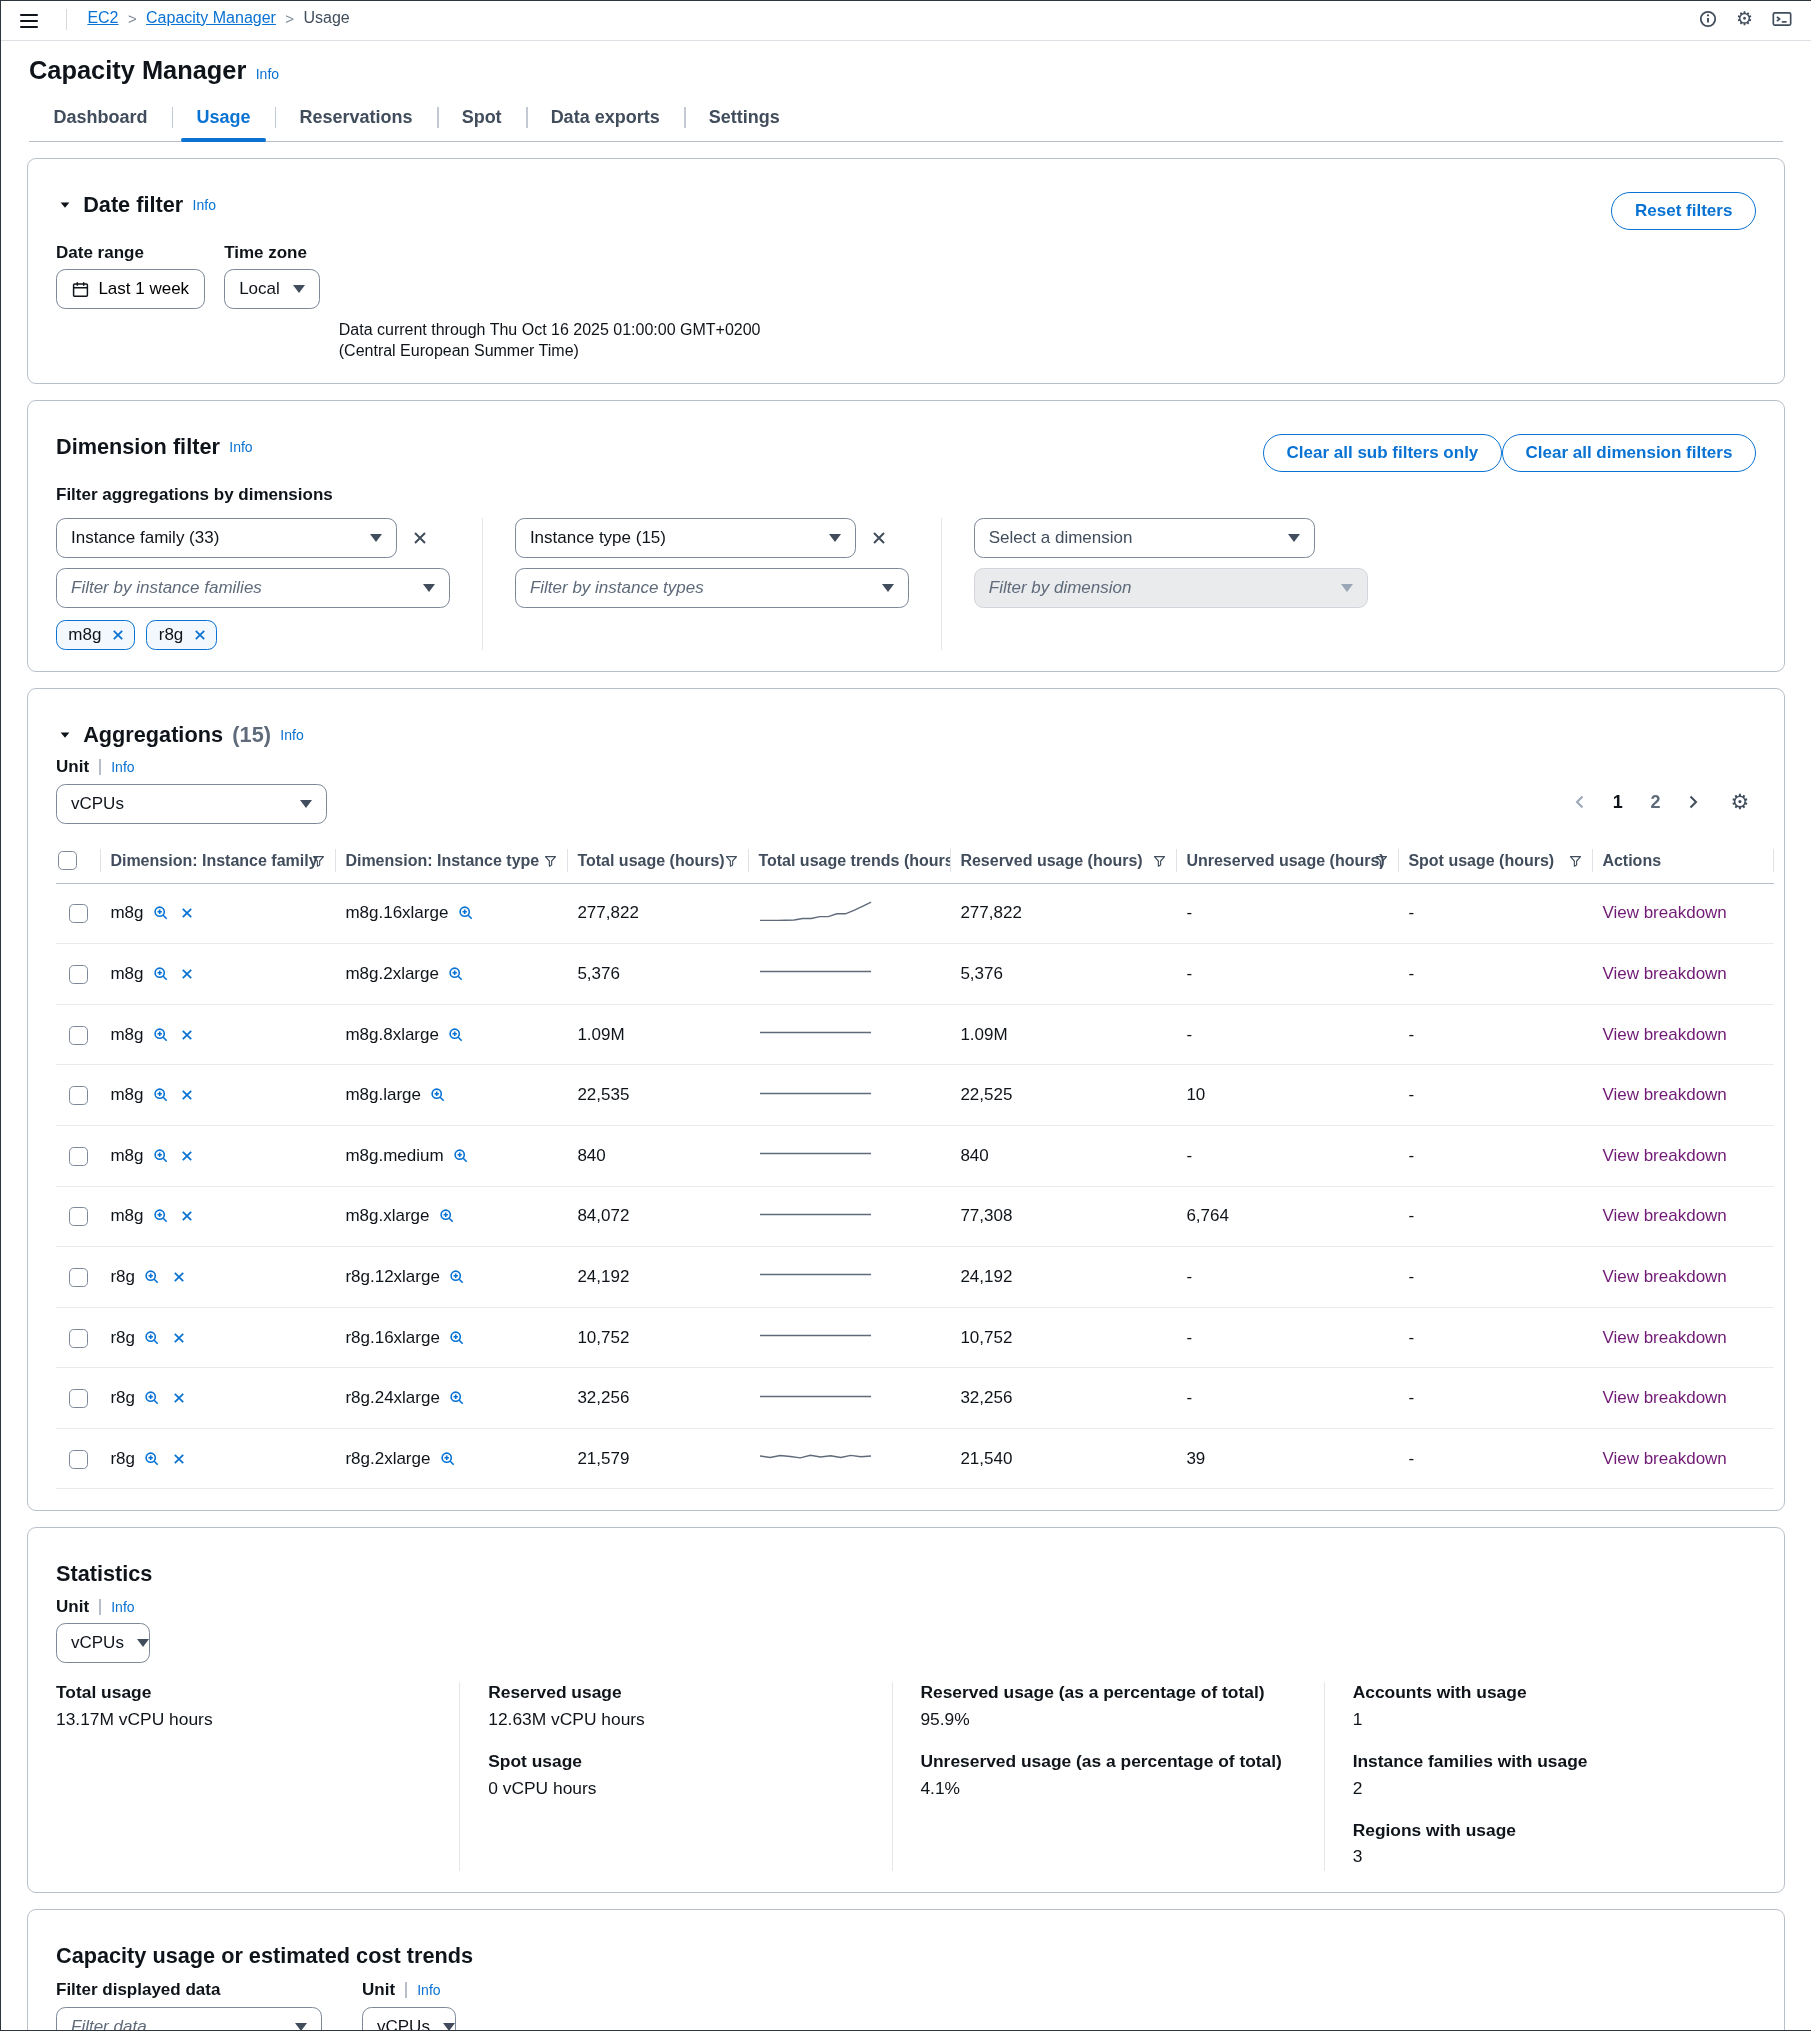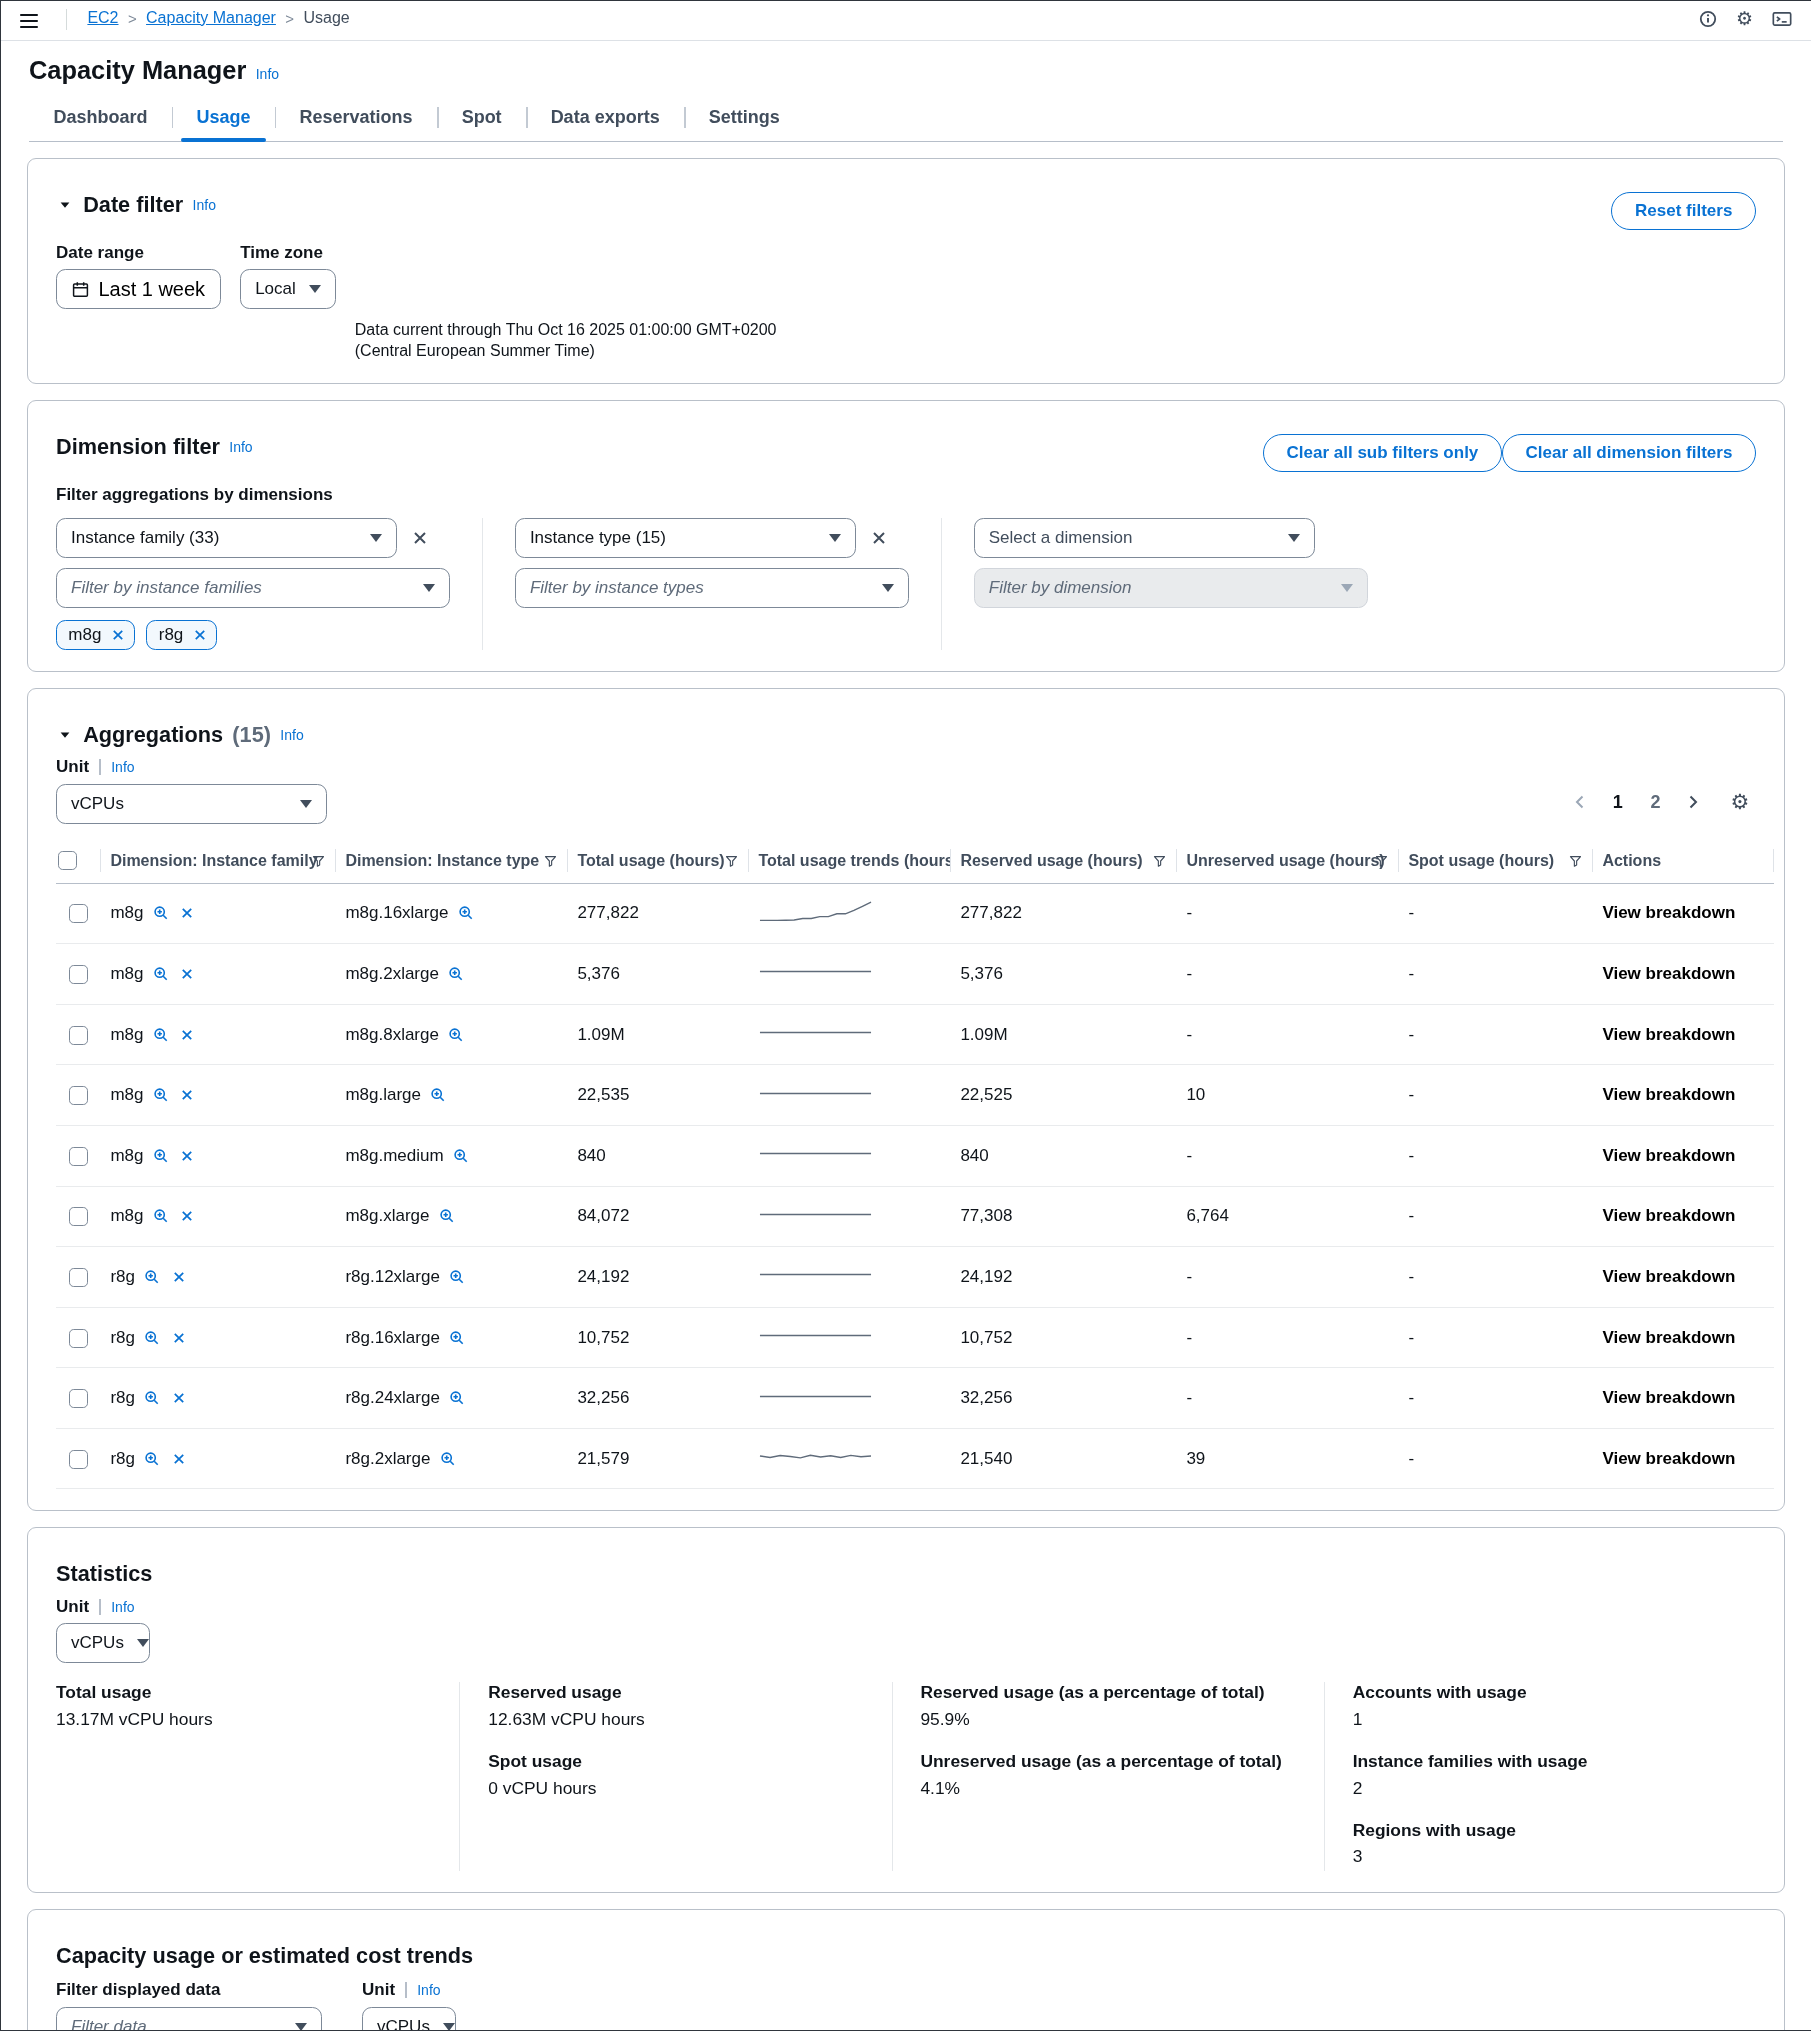--- a/index.html
+++ b/index.html
@@ -42,21 +42,21 @@
   .field-label { font-weight:700; font-size:17px; margin-bottom:6.6px; color:#0f141a; }
   .select { display:inline-flex; align-items:center; justify-content:space-between; gap:13px; background:#fff; border:1.9px solid #7d8998; border-radius:9.4px; height:40px; padding:0 14px; font-size:17px; color:#0f141a; font-family:inherit; cursor:pointer; }
   .caret { width:0; height:0; border-left:6.6px solid transparent; border-right:6.6px solid transparent; border-top:8.5px solid #414d5c; flex:none; }
   .select.disabled { background:#e9ebed; border-color:#d1d5db; cursor:default; }
   .select.disabled .caret { border-top-color:#9ba7b6; }
   .placeholder { color:#5f6b7a; font-style:italic; }
   .ph-plain { color:#414d5c; }
 
   
   .fields-grid { display:grid; grid-template-columns:auto auto auto; column-gap:19px; row-gap:9.4px; justify-content:start; margin-top:13px; }
-  .date-btn { display:inline-flex; align-items:center; gap:9.4px; background:#fff; border:1.9px solid #7d8998; border-radius:9.4px; height:40px; padding:0 15px; font-size:20px; font-family:inherit; cursor:pointer; }
+  .date-btn { display:inline-flex; align-items:center; gap:9.4px; background:#fff; border:1.9px solid #7d8998; border-radius:9.4px; height:40px; padding:0 15px; font-size:17px; font-family:inherit; cursor:pointer; }
   .data-note { grid-column:3; grid-row:2; width:444px; font-size:16px; line-height:1.35; color:#0f141a; }
 
   
   .subtitle { font-weight:700; font-size:17px; margin-top:13px; }
   .dim-row { display:flex; margin-top:13px; }
   .dim-col { width:394px; }
   .dim-top { display:flex; align-items:center; gap:13px; }
   .dim-select { width:341px; }
   .filter-select { width:394px; margin-top:10.4px; }
   .vsep { width:0.9px; background:#e4e7ea; margin:0 32px; align-self:stretch; }
@@ -79,21 +79,21 @@
   .pg-gear { font-size:21px; color:#414d5c; margin-left:9.4px; }
 
   .agg-table { width:100%; border-collapse:collapse; table-layout:fixed; margin-top:15px; font-size:17px; }
   .agg-table th { text-align:left; color:#414d5c; font-weight:700; font-size:16px; padding:12.2px 9.4px; border-bottom:1.4px solid #b6bec9; position:relative; padding-right:32px; white-space:nowrap; overflow:hidden; }
   .th-sep { position:absolute; right:0; top:10.4px; bottom:10.4px; width:1.4px; background:#dfe3e8; }
   .th-filter { position:absolute; right:11.3px; top:50%; transform:translateY(-50%); cursor:pointer; display:inline-flex; }
   .agg-table td { padding:11.3px 9.4px; border-bottom:0.9px solid #e9ebed; vertical-align:middle; }
   .td-check, .th-check { width:45px; text-align:center; padding-left:1.9px !important; padding-right:1.9px !important; }
   .checkbox { width:19px; height:19px; border:1.9px solid #7d8998; border-radius:4.7px; background:#fff; display:inline-block; cursor:pointer; vertical-align:middle; }
   .cell-flex { display:inline-flex; align-items:center; gap:7.5px; }
-  .tbl-link { color:#000000; font-weight:700; cursor:pointer; text-decoration:none; }
+  .tbl-link { color:#701a75; font-weight:400; cursor:pointer; text-decoration:none; }
 
   
   .stats-grid { display:flex; margin-top:19px; }
   .stats-col { flex:1 1 0; min-width:0; }
   .vsep-col { width:0.9px; background:#e4e7ea; margin:0 28px 0 0; align-self:stretch; }
   .stat { margin-bottom:21px; padding-right:19px; }
   .stat:last-child { margin-bottom:3.8px; }
   .stat-label { font-weight:700; font-size:17.4px; margin-bottom:5.6px; }
   .stat-value { font-size:17.4px; }
 

